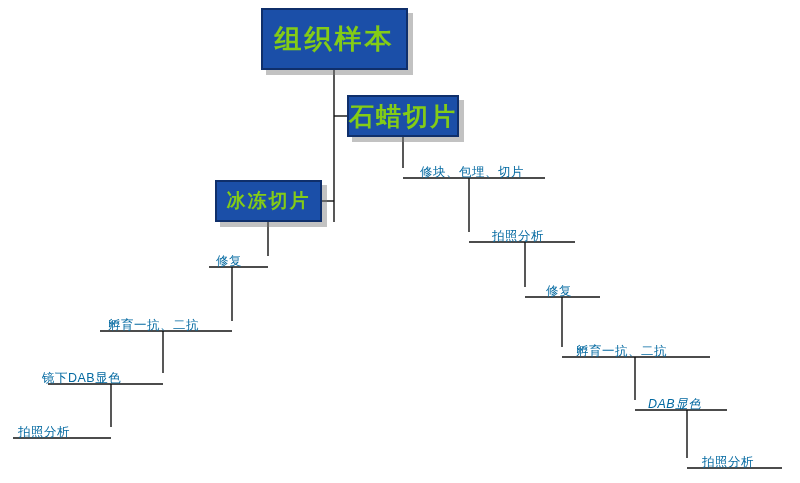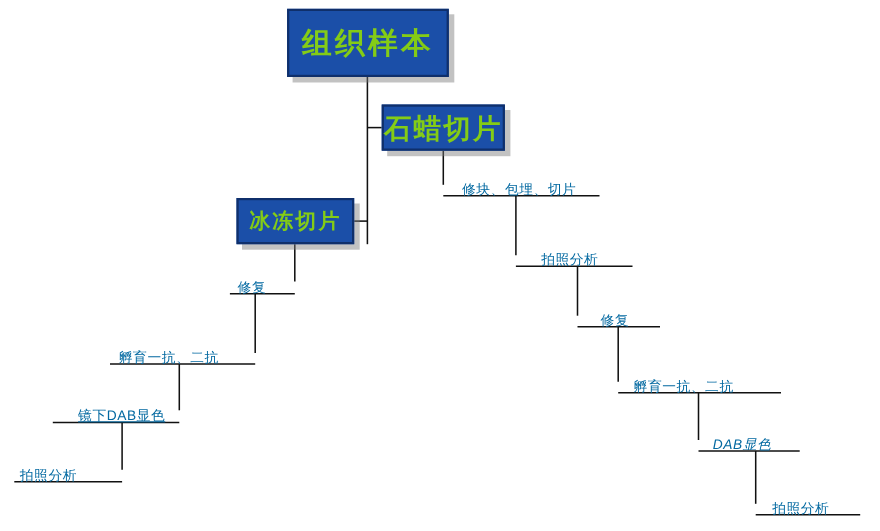--- a/index.html
+++ b/index.html
@@ -116,16 +116,16 @@
 
   <div class="step-label" style="left:420px; top:164px;">修块、包埋、切片</div>
   <div class="step-label" style="left:492px; top:228px;">拍照分析</div>
   <div class="step-label" style="left:546px; top:283px;">修复</div>
   <div class="step-label" style="left:576px; top:343px;">孵育一抗、二抗</div>
   <div class="step-label" style="left:648px; top:396px;font-style:italic;">DAB显色</div>
   <div class="step-label" style="left:702px; top:454px;">拍照分析</div>
 
   <div class="step-label" style="left:216px; top:253px;">修复</div>
   <div class="step-label" style="left:108px; top:317px;">孵育一抗、二抗</div>
-  <div class="step-label" style="left:71px; top:370px;text-decoration:underline;">镜下DAB显色</div>
+  <div class="step-label" style="left:42px; top:370px;">镜下DAB显色</div>
   <div class="step-label" style="left:18px; top:424px;">拍照分析</div>
 
 </div>
 
 </body></html>

